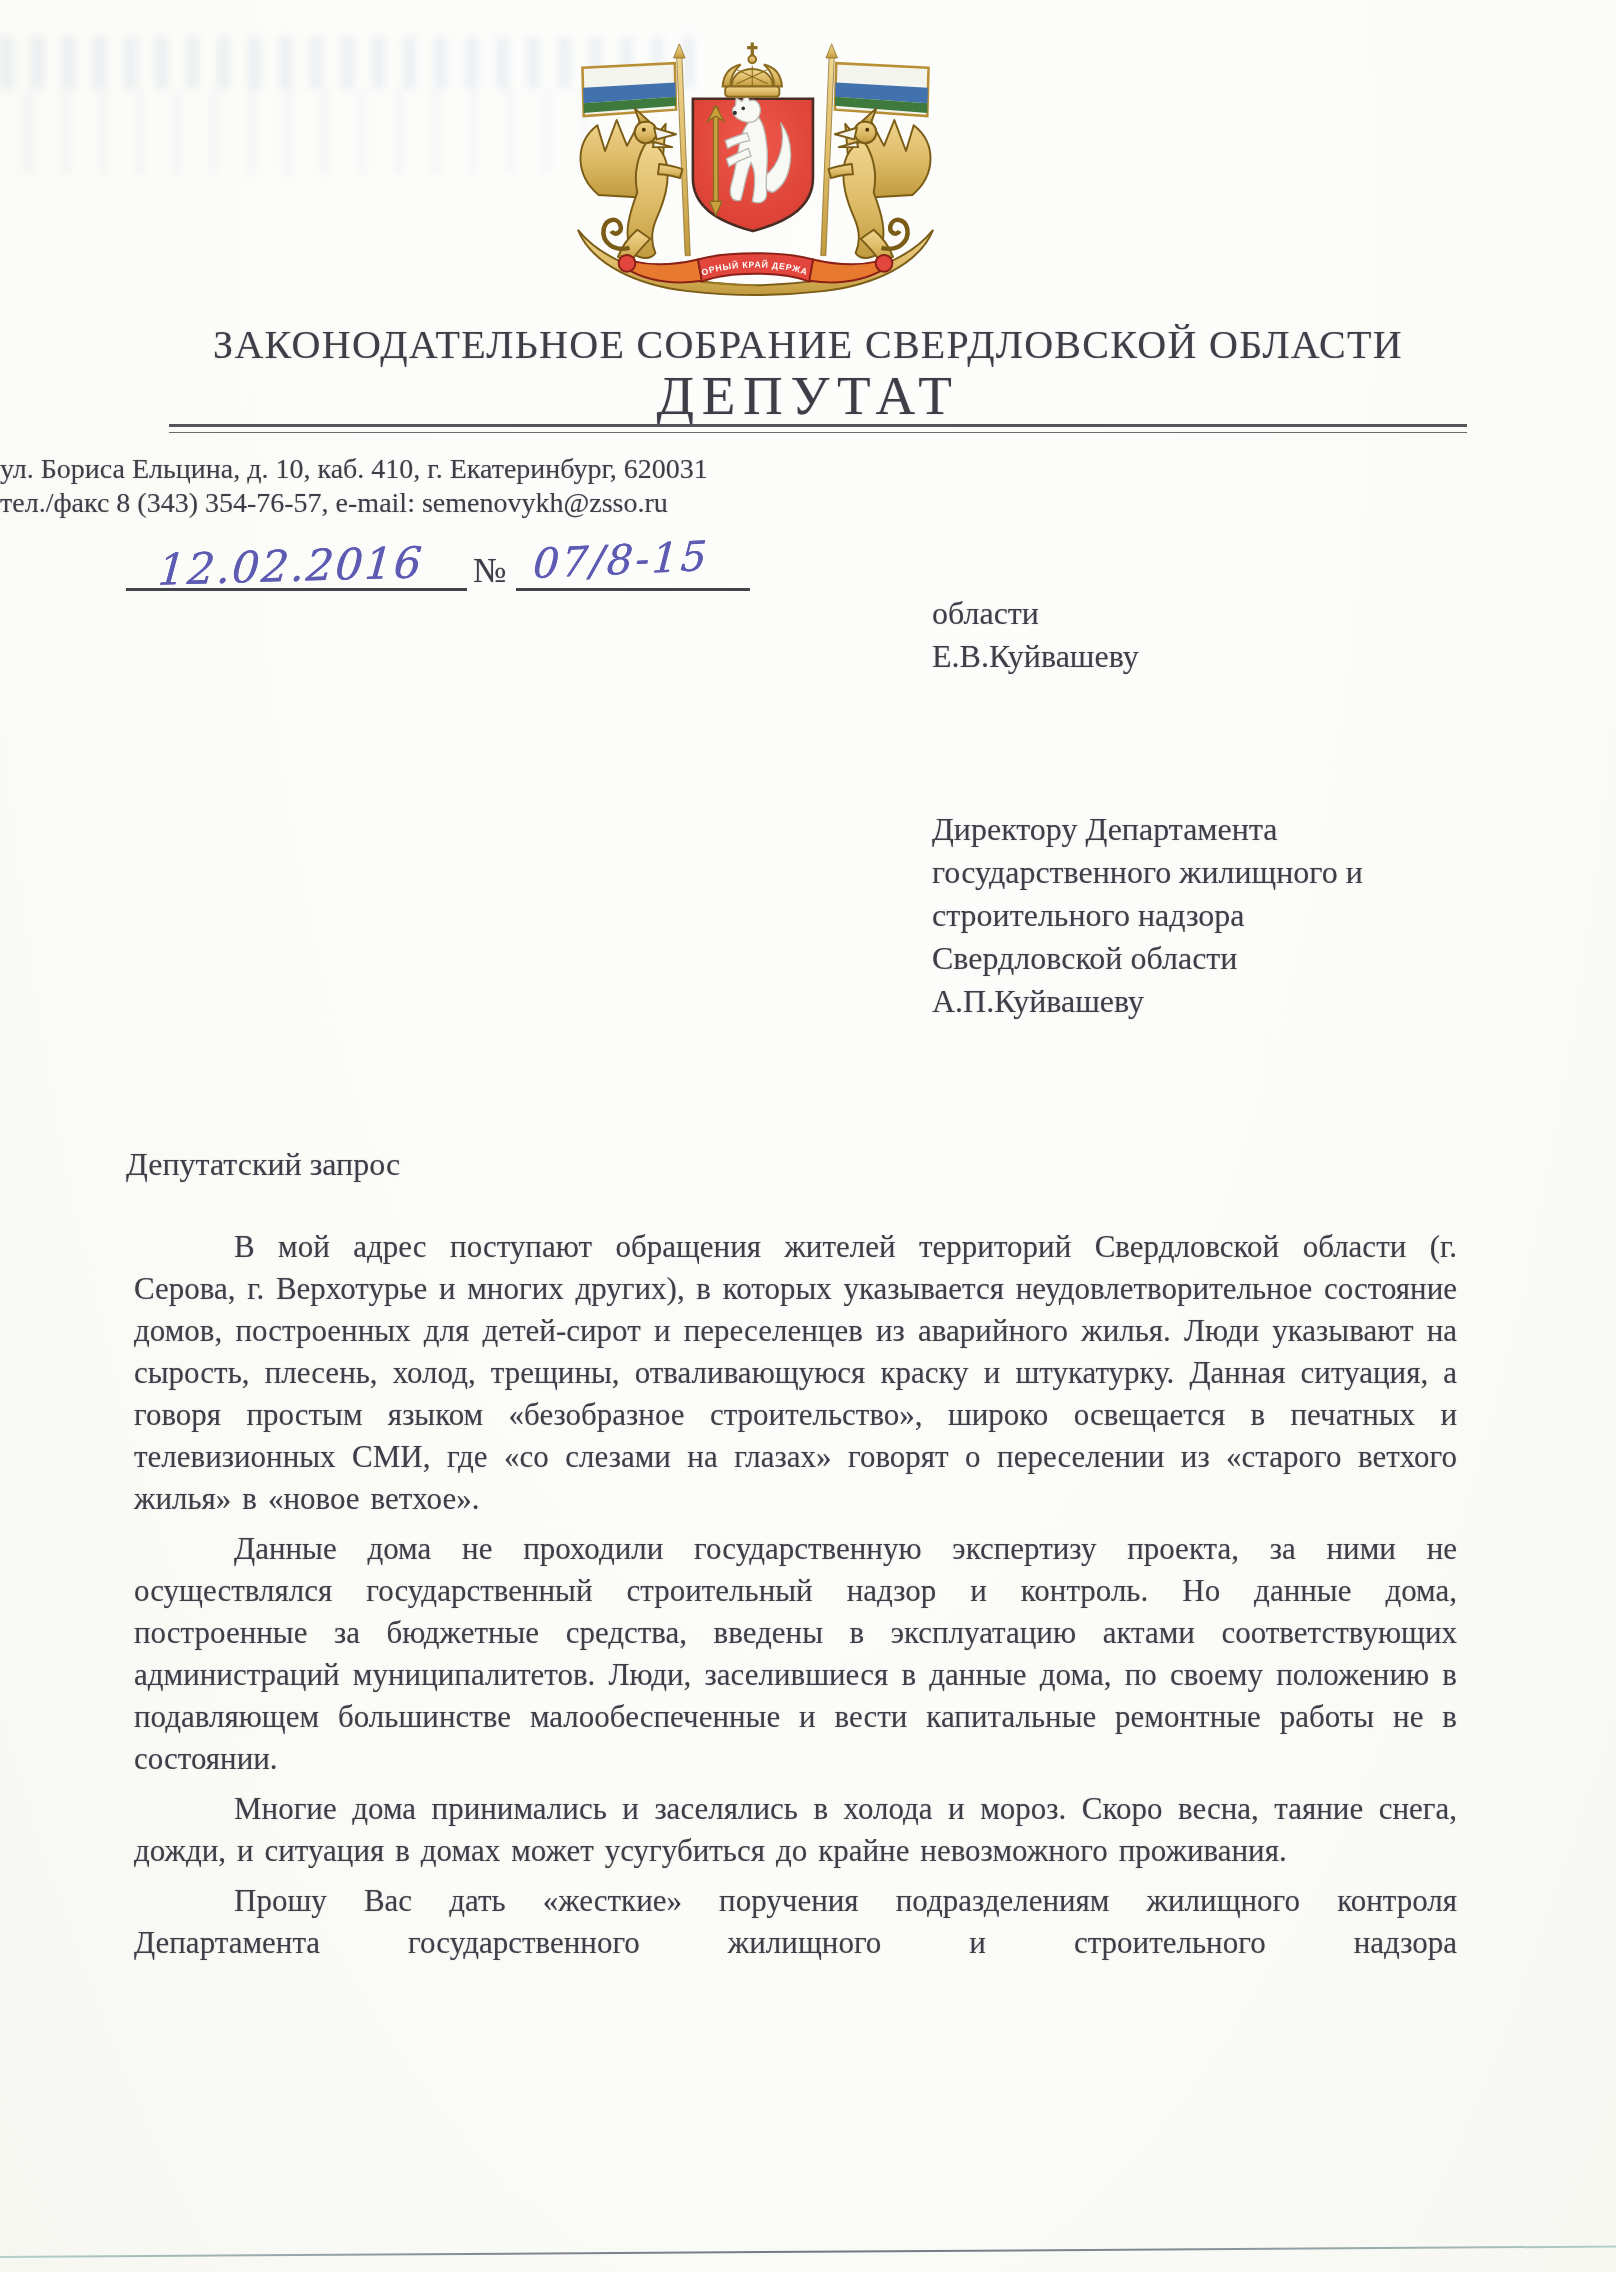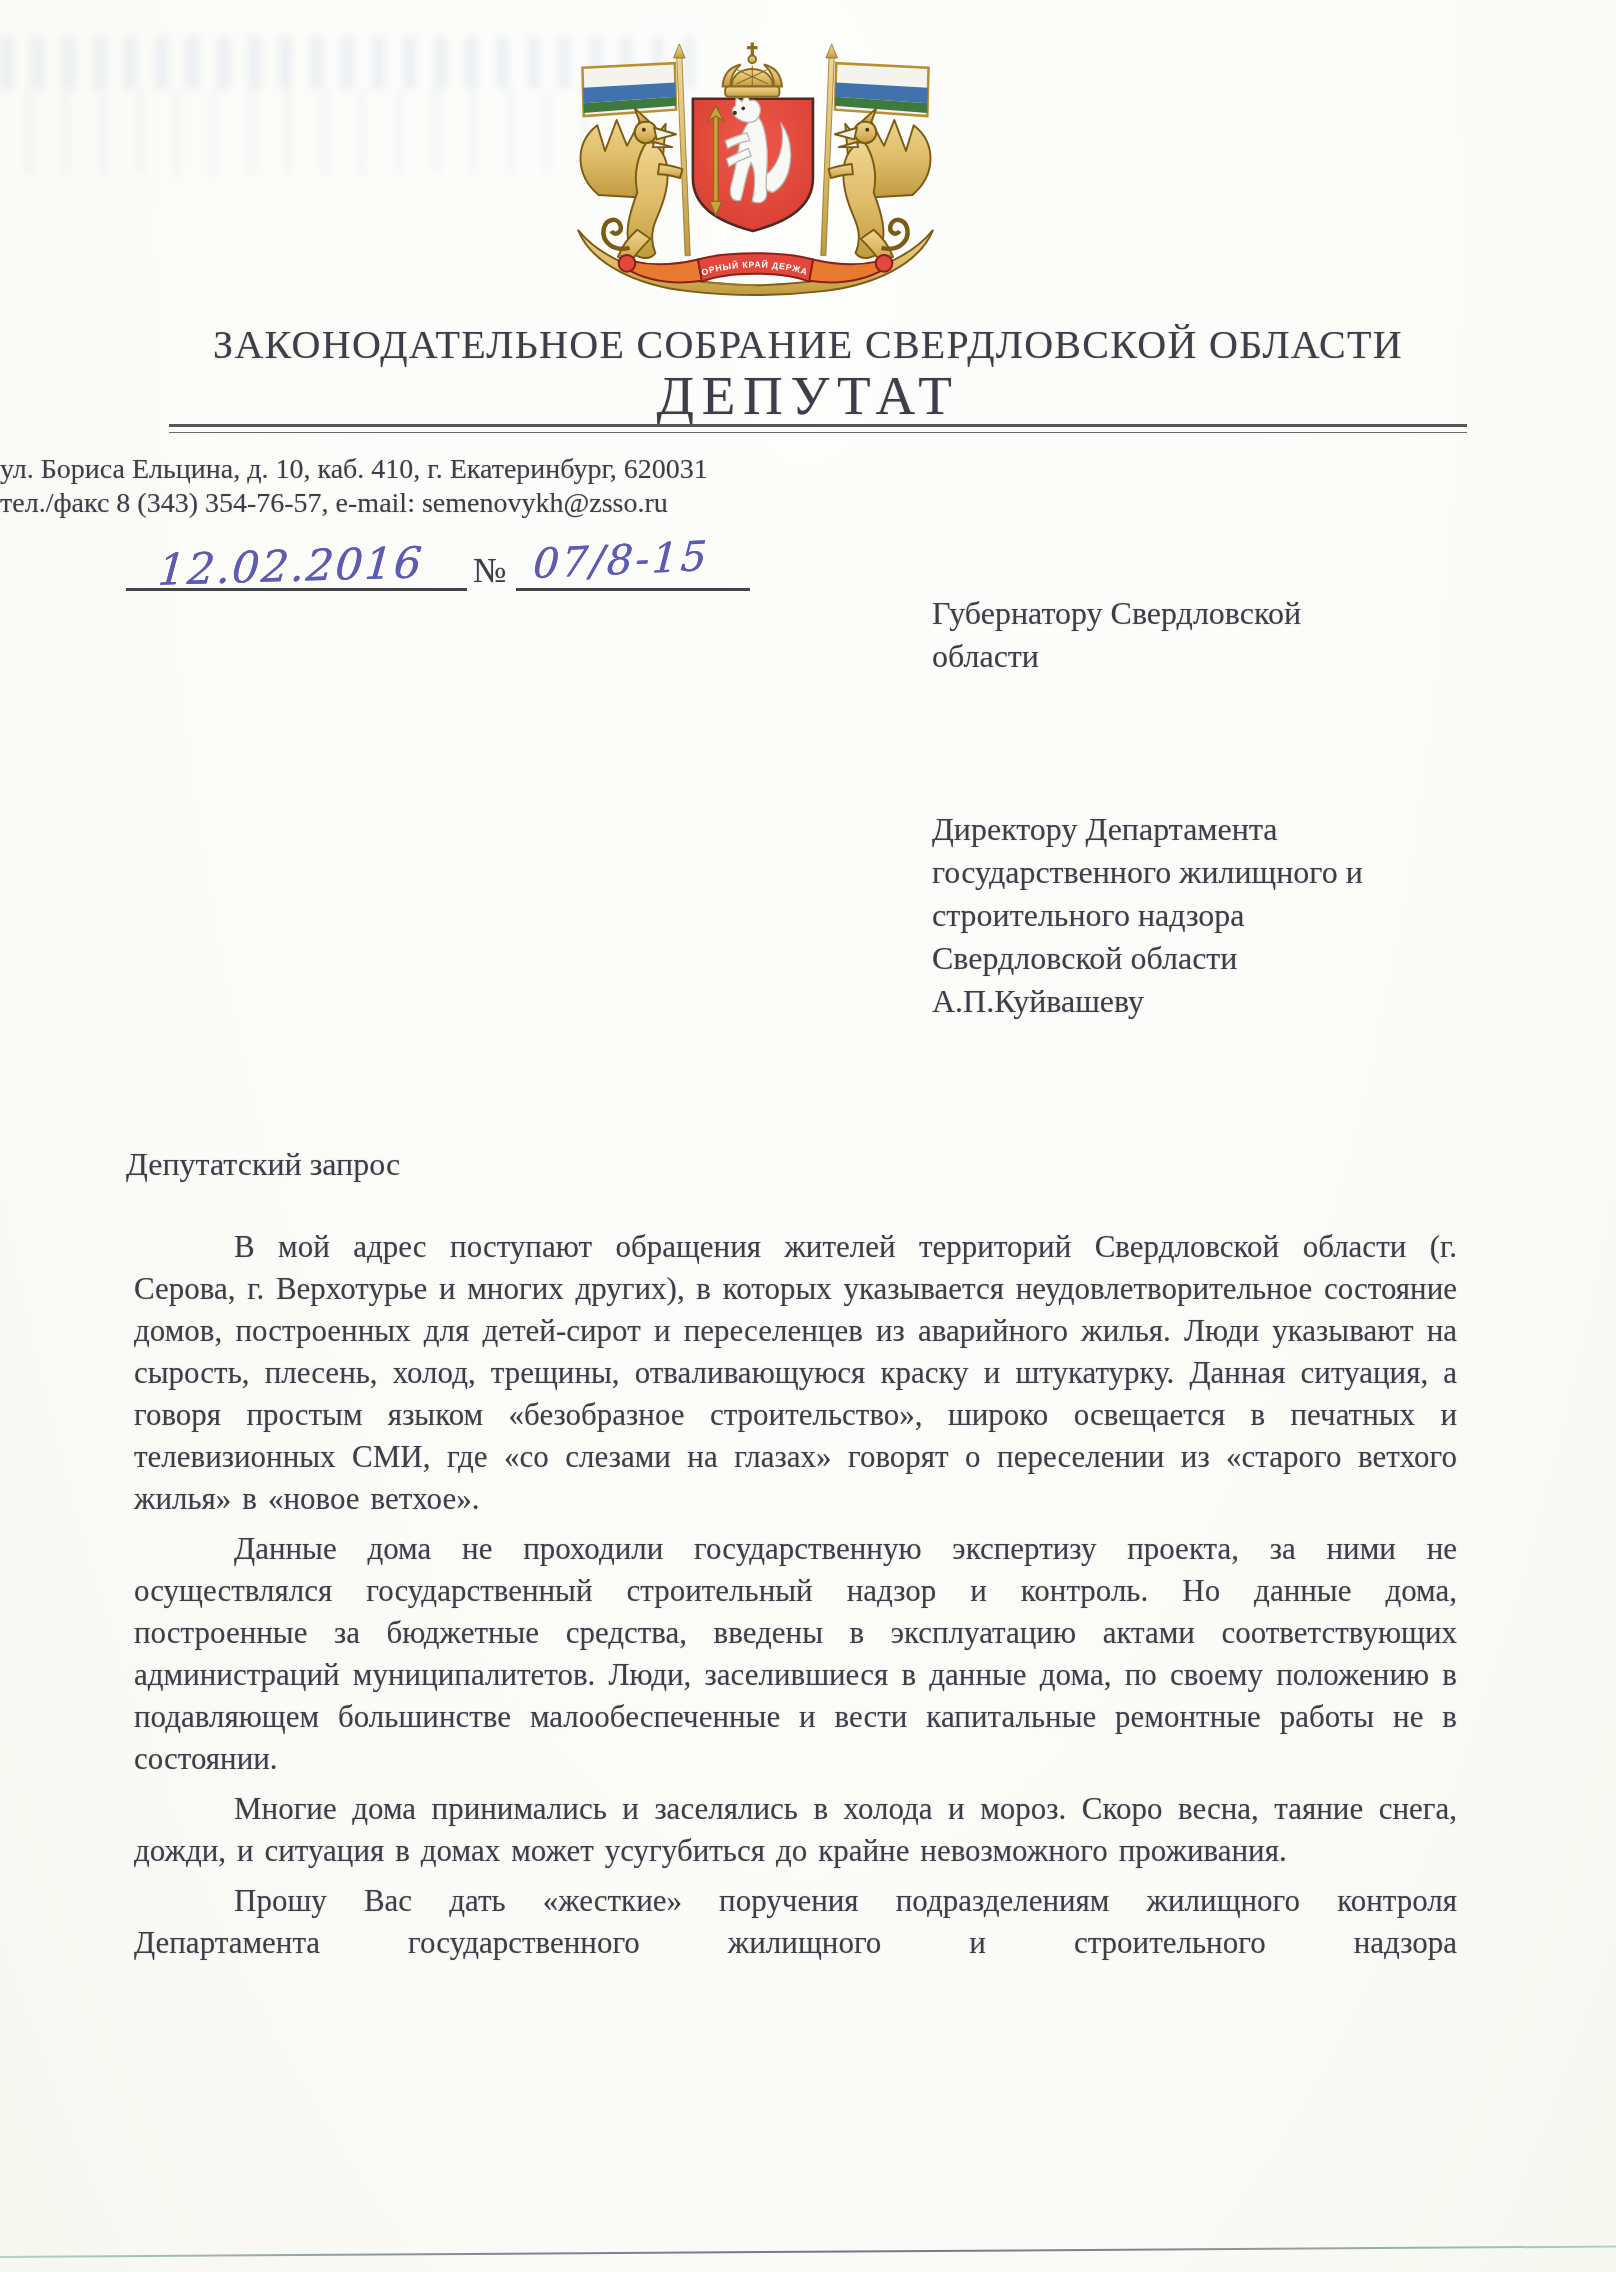--- a/index.html
+++ b/index.html
@@ -162,22 +162,22 @@
   <div class="addr addr1 printed">ул. Бориса Ельцина, д. 10, каб. 410, г. Екатеринбург, 620031</div>
   <div class="addr addr2 printed">тел./факс 8 (343) 354-76-57, e-mail: semenovykh@zsso.ru</div>
 
   <span class="hw hw-date">12.02.2016</span>
   <span class="uline u1"></span>
   <span class="no-sign printed">№</span>
   <span class="uline u2"></span>
   <span class="hw hw-num">07/8-15</span>
 
   <div class="recipient r1 printed">
-    <div>Губернатору Свердловской</div>
     <div>области</div>
+    <div>Е.В.Куйвашеву</div>
   </div>
   <div class="recipient r2 printed">
     <div>Директору Департамента</div>
     <div>государственного жилищного и</div>
     <div>строительного надзора</div>
     <div>Свердловской области</div>
     <div>А.П.Куйвашеву</div>
   </div>
 
   <div class="doc-title printed">Депутатский запрос</div>

